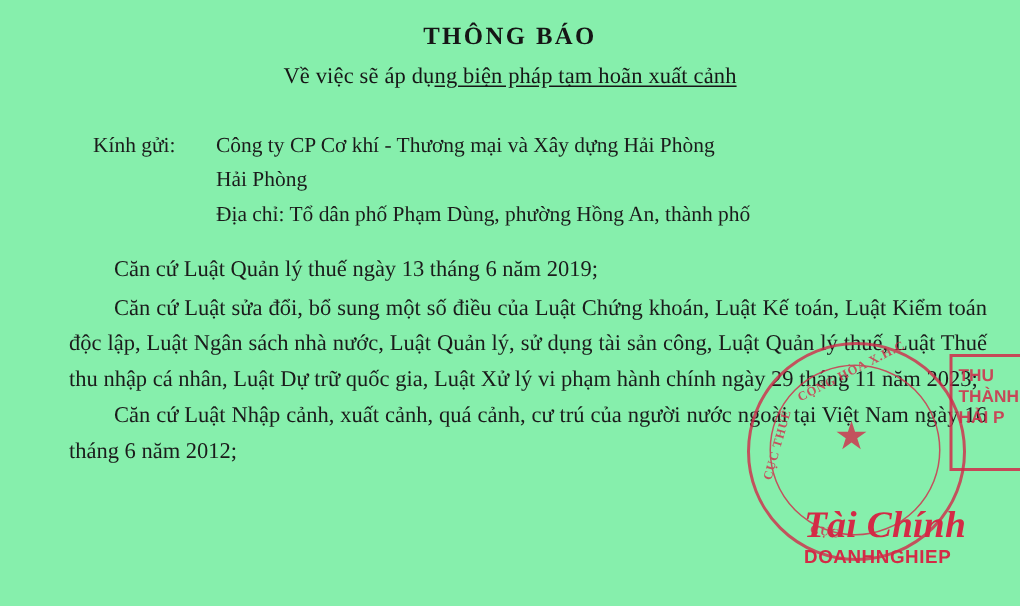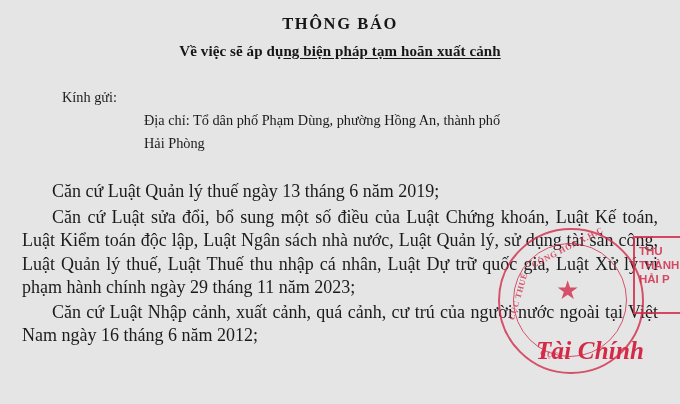--- a/index.html
+++ b/index.html
@@ -13,38 +13,38 @@
     font-family: "Liberation Serif", serif;
     color: #1b1b1b;
     overflow: hidden;
     position: relative;
   }
 
   .page {
     position: relative;
     width: 680px;
     height: 404px;
-    background: #e5e5e5;
+    background: #86efac;
     overflow: hidden;
   }
 
   
   .doc-header {
     text-align: center;
     padding-top: 14px;
   }
   .doc-title {
     font-size: 16.5px;
     font-weight: bold;
     letter-spacing: 1.6px;
     color: #161616;
   }
   .doc-subtitle {
     font-size: 15px;
-    font-weight: bold;
+    font-weight: normal;
     margin-top: 9px;
     color: #161616;
     letter-spacing: 0.1px;
   }
   .doc-subtitle .underline {
     text-decoration: underline;
     text-underline-offset: 2px;
   }
 
   
@@ -65,24 +65,24 @@
   }
   .recipient-value {
     flex: 1;
   }
   .recipient-sub {
     padding-left: 82px;
   }
 
   
   .body-text {
-    margin-top: 25px;
-    padding-left: 22px;
+    margin-top: 14px;
+    padding-left: 46px;
     padding-right: 22px;
-    font-size: 18px;
+    font-size: 15px;
     line-height: 23.5px;
     text-align: justify;
   }
   .body-text p {
     margin: 0 0 2px 0;
     text-indent: 30px;
   }
   .body-text p.tight {
     margin-bottom: 1px;
   }
@@ -195,23 +195,24 @@
 <div class="page">
 
   <div class="doc-header">
     <div class="doc-title">THÔNG BÁO</div>
     <div class="doc-subtitle"><span>Về việc sẽ áp dụ</span><span class="underline">ng biện pháp tạm hoãn xuất cảnh</span></div>
   </div>
 
   <div class="recipient">
     <div class="recipient-row">
       <div class="recipient-label">Kính gửi:</div>
+      <div class="recipient-value">Công ty CP Cơ khí - Thương mại và Xây dựng Hải Phòng</div>
     </div>
+    <div class="recipient-sub">Hải Phòng</div>
     <div class="recipient-sub">Địa chỉ: Tổ dân phố Phạm Dùng, phường Hồng An, thành phố</div>
-    <div class="recipient-sub">Hải Phòng</div>
   </div>
 
   <div class="body-text">
     <p>Căn cứ Luật Quản lý thuế ngày 13 tháng 6 năm 2019;</p>
     <p class="tight">Căn cứ Luật sửa đổi, bổ sung một số điều của Luật Chứng khoán, Luật Kế toán, Luật Kiểm toán độc lập, Luật Ngân sách nhà nước, Luật Quản lý, sử dụng tài sản công, Luật Quản lý thuế, Luật Thuế thu nhập cá nhân, Luật Dự trữ quốc gia, Luật Xử lý vi phạm hành chính ngày 29 tháng 11 năm 2023;</p>
     <p>Căn cứ Luật Nhập cảnh, xuất cảnh, quá cảnh, cư trú của người nước ngoài tại Việt Nam ngày 16 tháng 6 năm 2012;</p>
   </div>
 
   <div class="seal">
     <div class="seal-inner"></div>
@@ -222,15 +223,16 @@
   </div>
 
   <div class="rect-stamp">
     <div class="rect-stamp-line">THU</div>
     <div class="rect-stamp-line">THÀNH</div>
     <div class="rect-stamp-line">HẢI P</div>
   </div>
 
   <div class="watermark">
     <div class="wm-main">Tài Chính</div>
+    <div class="wm-sub">DOANHNGHIEP</div>
   </div>
 
 </div>
 
 </body></html>

